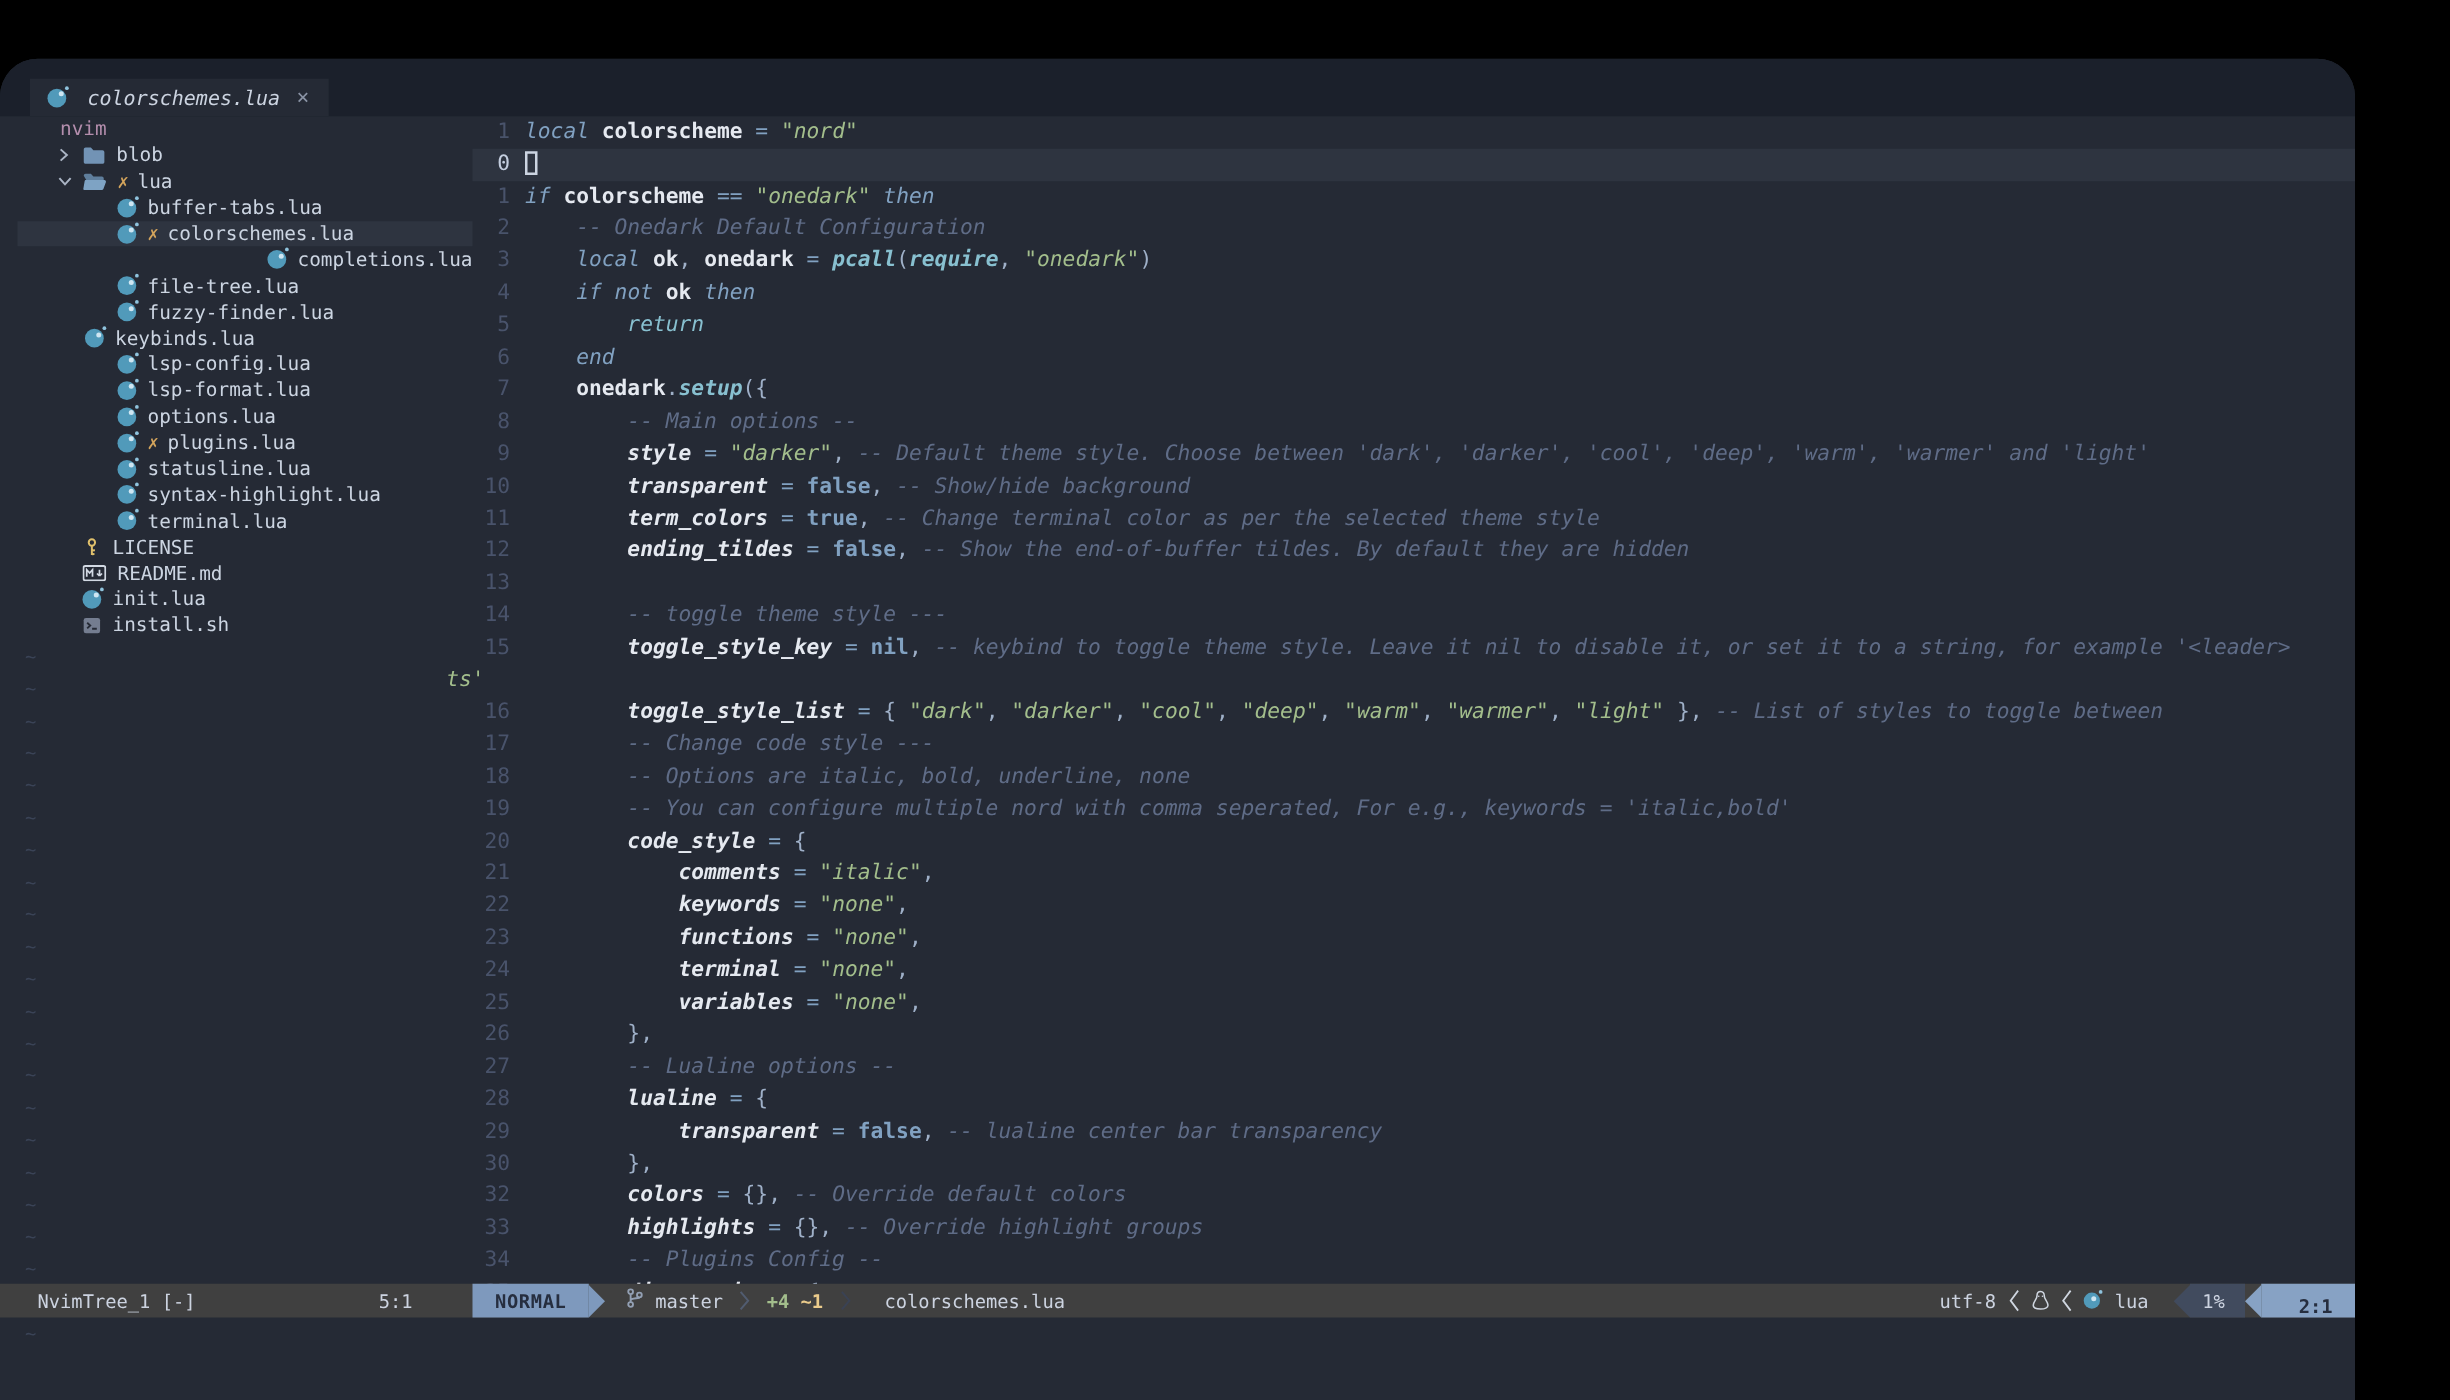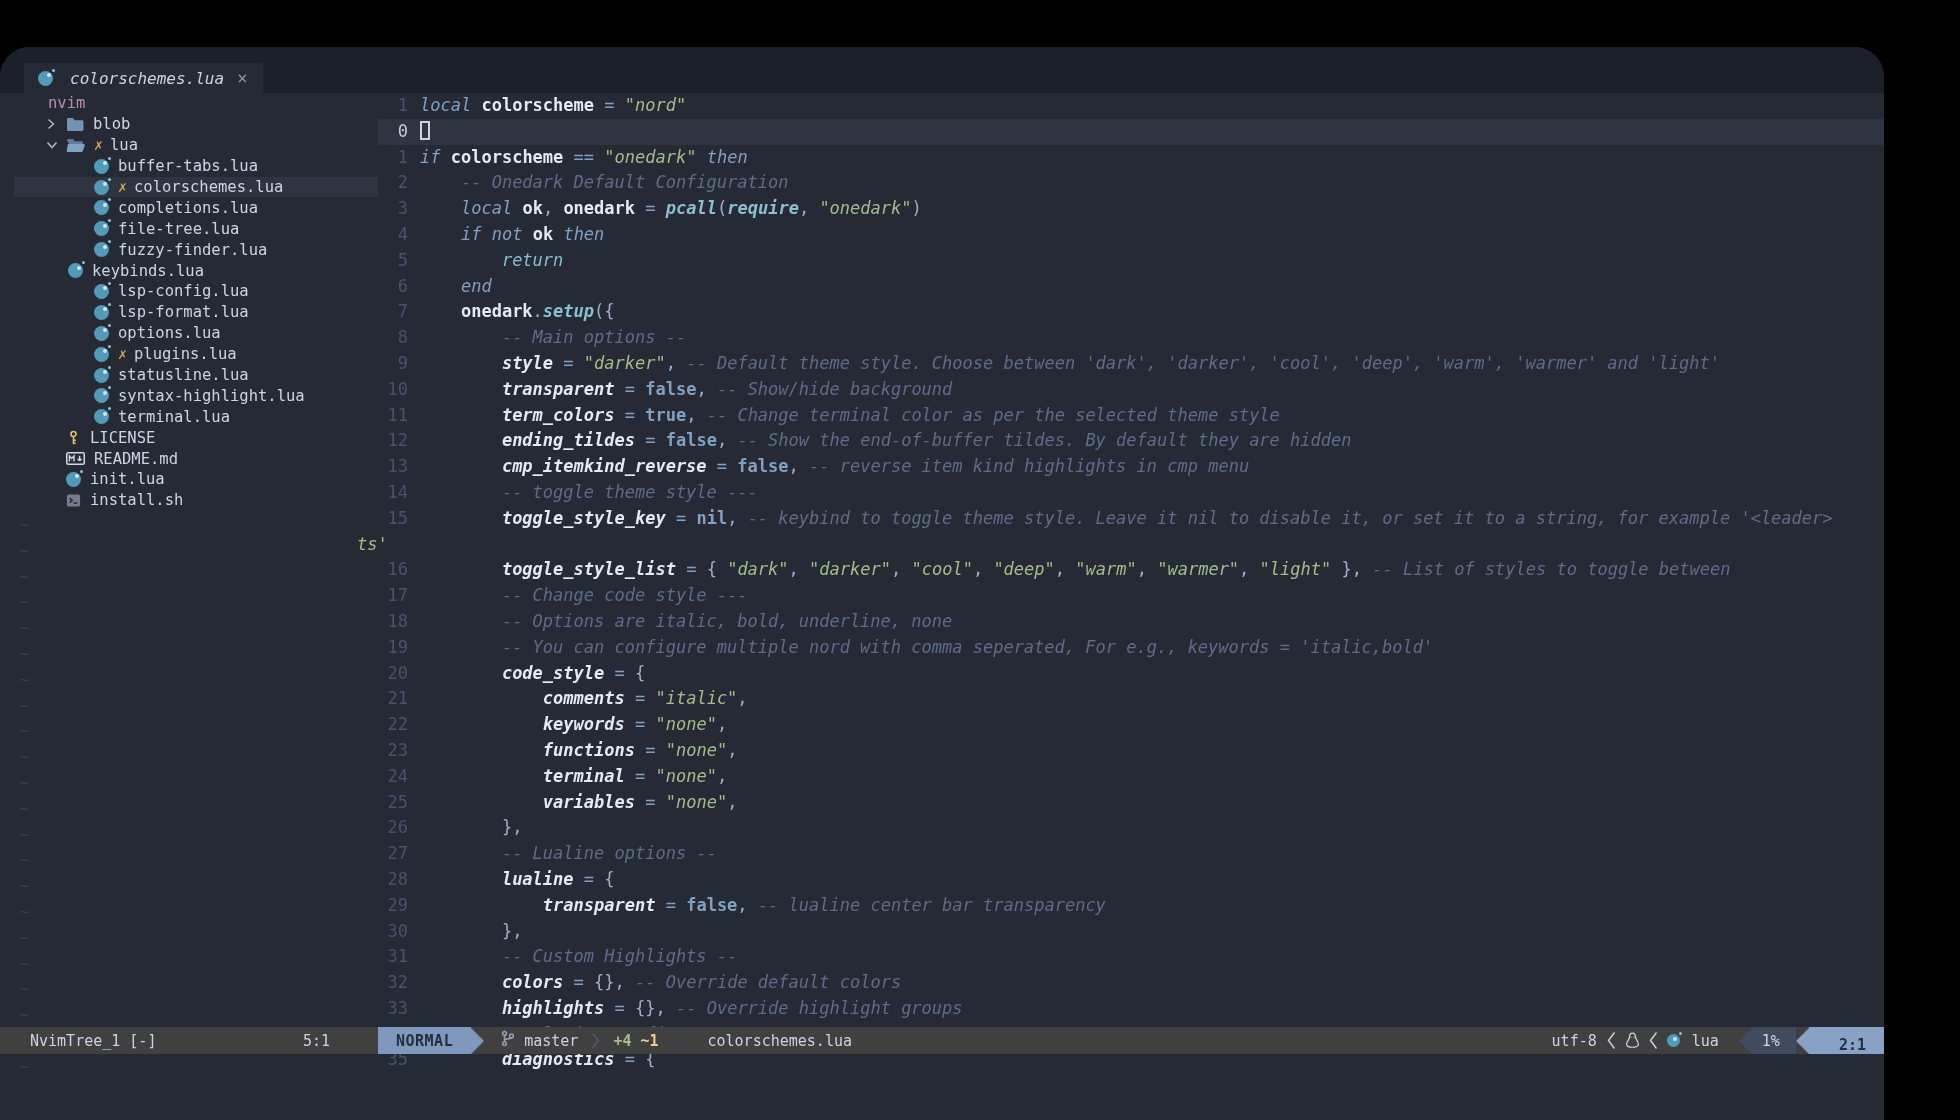--- a/index.html
+++ b/index.html
@@ -98,21 +98,21 @@
             <path fill="#7293b5" d="M1 2.5C1 1.7 1.7 1 2.5 1h4.2l2 2.2h7.3c.8 0 1.5.7 1.5 1.5v7.8c0 .8-.7 1.5-1.5 1.5h-13.5C1.7 14 1 13.3 1 12.5z"></path>
           </svg></span><span class="lbl">blob</span></div>
       <div class="trow" style="padding-left: 46px;"><span class="ch"><svg width="12" height="10" viewBox="0 0 12 10">
             <path d="M1.5 2.5l4.5 5 4.5-5" stroke="#aab4c4" stroke-width="1.6" fill="none"></path>
           </svg></span><span class="ico"><svg width="19" height="15" viewBox="0 0 19 15">
             <path fill="#5f7e9c" d="M1 2.5C1 1.7 1.7 1 2.5 1h4.2l2 2.2h6.8c.8 0 1.5.7 1.5 1.5V6H3z"></path>
             <path fill="#7ea3c4" d="M2.6 6h14.9c.9 0 1.5.9 1.2 1.7l-2 5.5c-.2.5-.7.8-1.2.8H1.6c-.7 0-1.1-.7-.9-1.3l1-5.8C1.8 6.4 2.2 6 2.6 6z"></path>
           </svg></span><span class="git">✗</span><span class="lbl">lua</span></div>
       <div class="trow" style="padding-left: 94px;"><span class="ico"><span class="lua-ico"></span></span><span class="lbl">buffer-tabs.lua</span></div>
       <div class="trow sel" style="padding-left: 80px;"><span class="ico"><span class="lua-ico"></span></span><span class="git">✗</span><span class="lbl">colorschemes.lua</span></div>
-      <div class="trow" style="padding-left: 94px;"><span class="ico"><span class="lua-ico"></span></span><span class="lbl">completions.lua</span></div>
+      <div class="trow" style="padding-left: 94px; justify-content: flex-end;"><span class="ico"><span class="lua-ico"></span></span><span class="lbl">completions.lua</span></div>
       <div class="trow" style="padding-left: 94px;"><span class="ico"><span class="lua-ico"></span></span><span class="lbl">file-tree.lua</span></div>
       <div class="trow" style="padding-left: 94px;"><span class="ico"><span class="lua-ico"></span></span><span class="lbl">fuzzy-finder.lua</span></div>
       <div class="trow" style="padding-left: 68px;"><span class="ico"><span class="lua-ico"></span></span><span class="lbl">keybinds.lua</span></div>
       <div class="trow" style="padding-left: 94px;"><span class="ico"><span class="lua-ico"></span></span><span class="lbl">lsp-config.lua</span></div>
       <div class="trow" style="padding-left: 94px;"><span class="ico"><span class="lua-ico"></span></span><span class="lbl">lsp-format.lua</span></div>
       <div class="trow" style="padding-left: 94px;"><span class="ico"><span class="lua-ico"></span></span><span class="lbl">options.lua</span></div>
       <div class="trow" style="padding-left: 94px;"><span class="ico"><span class="lua-ico"></span></span><span class="git">✗</span><span class="lbl">plugins.lua</span></div>
       <div class="trow" style="padding-left: 94px;"><span class="ico"><span class="lua-ico"></span></span><span class="lbl">statusline.lua</span></div>
       <div class="trow" style="padding-left: 94px;"><span class="ico"><span class="lua-ico"></span></span><span class="lbl">syntax-highlight.lua</span></div>
       <div class="trow" style="padding-left: 94px;"><span class="ico"><span class="lua-ico"></span></span><span class="lbl">terminal.lua</span></div>
@@ -167,40 +167,39 @@
       <div class="crow"><span class="ln">3</span><span class="code"><span class="tk-t">    </span><span class="tk-k">local</span><span class="tk-t"> </span><span class="tk-i">ok</span><span class="tk-p">,</span><span class="tk-t"> </span><span class="tk-i">onedark</span><span class="tk-t"> </span><span class="tk-o">=</span><span class="tk-t"> </span><span class="tk-f">pcall</span><span class="tk-p">(</span><span class="tk-f">require</span><span class="tk-p">,</span><span class="tk-t"> </span><span class="tk-s">"onedark"</span><span class="tk-p">)</span></span></div>
       <div class="crow"><span class="ln">4</span><span class="code"><span class="tk-t">    </span><span class="tk-k">if</span><span class="tk-t"> </span><span class="tk-k">not</span><span class="tk-t"> </span><span class="tk-i">ok</span><span class="tk-t"> </span><span class="tk-k">then</span></span></div>
       <div class="crow"><span class="ln">5</span><span class="code"><span class="tk-t">        </span><span class="tk-r">return</span></span></div>
       <div class="crow"><span class="ln">6</span><span class="code"><span class="tk-t">    </span><span class="tk-k">end</span></span></div>
       <div class="crow"><span class="ln">7</span><span class="code"><span class="tk-t">    </span><span class="tk-i">onedark</span><span class="tk-p">.</span><span class="tk-f">setup</span><span class="tk-p">({</span></span></div>
       <div class="crow"><span class="ln">8</span><span class="code"><span class="tk-t">        </span><span class="tk-c">-- Main options --</span></span></div>
       <div class="crow"><span class="ln">9</span><span class="code"><span class="tk-t">        </span><span class="tk-ki">style</span><span class="tk-t"> </span><span class="tk-o">=</span><span class="tk-t"> </span><span class="tk-s">"darker"</span><span class="tk-p">,</span><span class="tk-t"> </span><span class="tk-c">-- Default theme style. Choose between 'dark', 'darker', 'cool', 'deep', 'warm', 'warmer' and 'light'</span></span></div>
       <div class="crow"><span class="ln">10</span><span class="code"><span class="tk-t">        </span><span class="tk-ki">transparent</span><span class="tk-t"> </span><span class="tk-o">=</span><span class="tk-t"> </span><span class="tk-b">false</span><span class="tk-p">,</span><span class="tk-t"> </span><span class="tk-c">-- Show/hide background</span></span></div>
       <div class="crow"><span class="ln">11</span><span class="code"><span class="tk-t">        </span><span class="tk-ki">term_colors</span><span class="tk-t"> </span><span class="tk-o">=</span><span class="tk-t"> </span><span class="tk-b">true</span><span class="tk-p">,</span><span class="tk-t"> </span><span class="tk-c">-- Change terminal color as per the selected theme style</span></span></div>
       <div class="crow"><span class="ln">12</span><span class="code"><span class="tk-t">        </span><span class="tk-ki">ending_tildes</span><span class="tk-t"> </span><span class="tk-o">=</span><span class="tk-t"> </span><span class="tk-b">false</span><span class="tk-p">,</span><span class="tk-t"> </span><span class="tk-c">-- Show the end-of-buffer tildes. By default they are hidden</span></span></div>
-      <div class="crow"><span class="ln">13</span><span class="code"><span class="tk-t">        </span><span class="tk-ki">cmp_itemkind_reverse</span><span class="tk-t"> </span><span class="tk-o">=</span><span class="tk-t"> </span><span class="tk-b">false</span><span class="tk-p">,</span><span class="tk-t"> </span><span class="tk-c">-- reverse item kind highlights in cmp menu</span></span></div>
+      <div class="crow"><span class="ln">13</span></div>
       <div class="crow"><span class="ln">14</span><span class="code"><span class="tk-t">        </span><span class="tk-c">-- toggle theme style ---</span></span></div>
       <div class="crow"><span class="ln">15</span><span class="code"><span class="tk-t">        </span><span class="tk-ki">toggle_style_key</span><span class="tk-t"> </span><span class="tk-o">=</span><span class="tk-t"> </span><span class="tk-b">nil</span><span class="tk-p">,</span><span class="tk-t"> </span><span class="tk-c">-- keybind to toggle theme style. Leave it nil to disable it, or set it to a string, for example '&lt;leader&gt;</span></span></div>
       <div class="crow cont"><span class="ln"></span><span class="code"><span class="tk-s">ts'</span></span></div>
       <div class="crow"><span class="ln">16</span><span class="code"><span class="tk-t">        </span><span class="tk-ki">toggle_style_list</span><span class="tk-t"> </span><span class="tk-o">=</span><span class="tk-t"> </span><span class="tk-p">{</span><span class="tk-t"> </span><span class="tk-s">"dark"</span><span class="tk-p">,</span><span class="tk-t"> </span><span class="tk-s">"darker"</span><span class="tk-p">,</span><span class="tk-t"> </span><span class="tk-s">"cool"</span><span class="tk-p">,</span><span class="tk-t"> </span><span class="tk-s">"deep"</span><span class="tk-p">,</span><span class="tk-t"> </span><span class="tk-s">"warm"</span><span class="tk-p">,</span><span class="tk-t"> </span><span class="tk-s">"warmer"</span><span class="tk-p">,</span><span class="tk-t"> </span><span class="tk-s">"light"</span><span class="tk-t"> </span><span class="tk-p">},</span><span class="tk-t"> </span><span class="tk-c">-- List of styles to toggle between</span></span></div>
       <div class="crow"><span class="ln">17</span><span class="code"><span class="tk-t">        </span><span class="tk-c">-- Change code style ---</span></span></div>
       <div class="crow"><span class="ln">18</span><span class="code"><span class="tk-t">        </span><span class="tk-c">-- Options are italic, bold, underline, none</span></span></div>
       <div class="crow"><span class="ln">19</span><span class="code"><span class="tk-t">        </span><span class="tk-c">-- You can configure multiple nord with comma seperated, For e.g., keywords = 'italic,bold'</span></span></div>
       <div class="crow"><span class="ln">20</span><span class="code"><span class="tk-t">        </span><span class="tk-ki">code_style</span><span class="tk-t"> </span><span class="tk-o">=</span><span class="tk-t"> </span><span class="tk-p">{</span></span></div>
       <div class="crow"><span class="ln">21</span><span class="code"><span class="tk-t">            </span><span class="tk-ki">comments</span><span class="tk-t"> </span><span class="tk-o">=</span><span class="tk-t"> </span><span class="tk-s">"italic"</span><span class="tk-p">,</span></span></div>
       <div class="crow"><span class="ln">22</span><span class="code"><span class="tk-t">            </span><span class="tk-ki">keywords</span><span class="tk-t"> </span><span class="tk-o">=</span><span class="tk-t"> </span><span class="tk-s">"none"</span><span class="tk-p">,</span></span></div>
       <div class="crow"><span class="ln">23</span><span class="code"><span class="tk-t">            </span><span class="tk-ki">functions</span><span class="tk-t"> </span><span class="tk-o">=</span><span class="tk-t"> </span><span class="tk-s">"none"</span><span class="tk-p">,</span></span></div>
       <div class="crow"><span class="ln">24</span><span class="code"><span class="tk-t">            </span><span class="tk-ki">terminal</span><span class="tk-t"> </span><span class="tk-o">=</span><span class="tk-t"> </span><span class="tk-s">"none"</span><span class="tk-p">,</span></span></div>
       <div class="crow"><span class="ln">25</span><span class="code"><span class="tk-t">            </span><span class="tk-ki">variables</span><span class="tk-t"> </span><span class="tk-o">=</span><span class="tk-t"> </span><span class="tk-s">"none"</span><span class="tk-p">,</span></span></div>
       <div class="crow"><span class="ln">26</span><span class="code"><span class="tk-t">        </span><span class="tk-p">},</span></span></div>
       <div class="crow"><span class="ln">27</span><span class="code"><span class="tk-t">        </span><span class="tk-c">-- Lualine options --</span></span></div>
       <div class="crow"><span class="ln">28</span><span class="code"><span class="tk-t">        </span><span class="tk-ki">lualine</span><span class="tk-t"> </span><span class="tk-o">=</span><span class="tk-t"> </span><span class="tk-p">{</span></span></div>
       <div class="crow"><span class="ln">29</span><span class="code"><span class="tk-t">            </span><span class="tk-ki">transparent</span><span class="tk-t"> </span><span class="tk-o">=</span><span class="tk-t"> </span><span class="tk-b">false</span><span class="tk-p">,</span><span class="tk-t"> </span><span class="tk-c">-- lualine center bar transparency</span></span></div>
       <div class="crow"><span class="ln">30</span><span class="code"><span class="tk-t">        </span><span class="tk-p">},</span></span></div>
-      <div class="crow"><span class="ln">31</span><span class="code"><span class="tk-t">        </span><span class="tk-c">-- Custom Highlights --</span></span></div>
       <div class="crow"><span class="ln">32</span><span class="code"><span class="tk-t">        </span><span class="tk-ki">colors</span><span class="tk-t"> </span><span class="tk-o">=</span><span class="tk-t"> </span><span class="tk-p">{},</span><span class="tk-t"> </span><span class="tk-c">-- Override default colors</span></span></div>
       <div class="crow"><span class="ln">33</span><span class="code"><span class="tk-t">        </span><span class="tk-ki">highlights</span><span class="tk-t"> </span><span class="tk-o">=</span><span class="tk-t"> </span><span class="tk-p">{},</span><span class="tk-t"> </span><span class="tk-c">-- Override highlight groups</span></span></div>
       <div class="crow"><span class="ln">34</span><span class="code"><span class="tk-t">        </span><span class="tk-c">-- Plugins Config --</span></span></div>
       <div class="crow"><span class="ln">35</span><span class="code"><span class="tk-t">        </span><span class="tk-ki">diagnostics</span><span class="tk-t"> </span><span class="tk-o">=</span><span class="tk-t"> </span><span class="tk-p">{</span></span></div>
     </div>
 
   <div id="statusbar">
     <div class="sb-tree">
       <span>NvimTree_1 [-]</span>
       <span>5:1</span>

